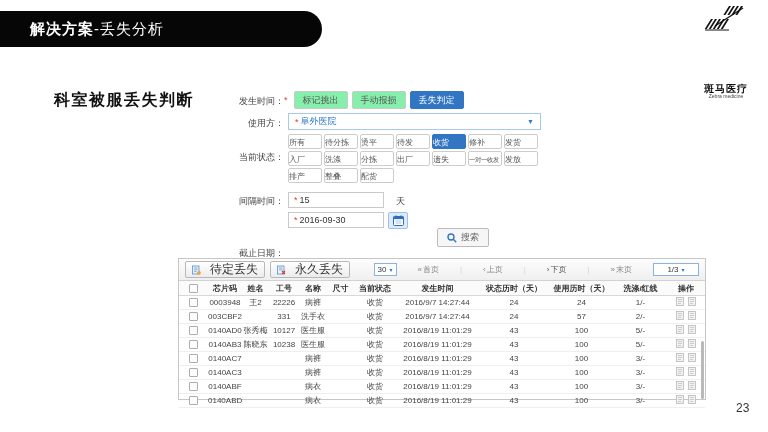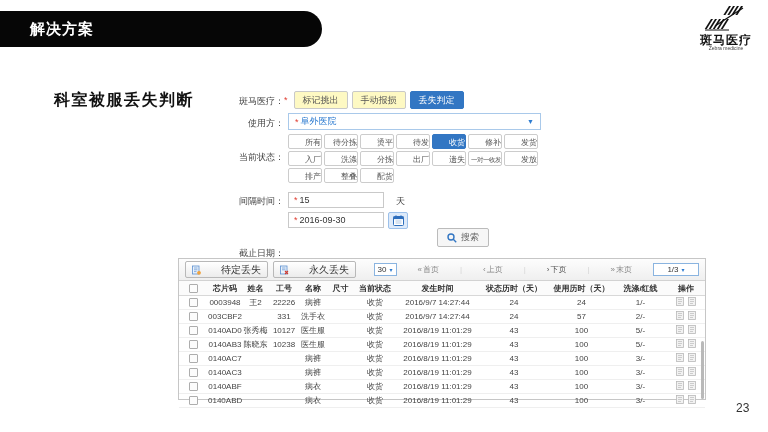--- a/index.html
+++ b/index.html
@@ -7,63 +7,63 @@
   #slide{position:absolute;left:0;top:0;width:768px;height:432px;background:#fff;}
 
   
   .banner{position:absolute;left:0;top:11px;width:322px;height:36px;background:#060606;
           border-radius:0 18px 18px 0;display:flex;align-items:center;padding-left:30px;box-sizing:border-box;}
   .banner .t1{color:#fff;font-size:15px;font-weight:bold;letter-spacing:1px;}
   .banner .t2{color:#fff;font-size:15px;font-weight:400;letter-spacing:1px;}
 
   
   .logo{position:absolute;right:10px;top:4px;width:64px;text-align:center;}
-  .logo-name{font-size:12px;font-weight:bold;color:#111;letter-spacing:1px;line-height:9px;}
+  .logo-name{font-size:10px;font-weight:bold;color:#111;letter-spacing:1px;line-height:9px;margin-top:48px;}
   .logo-sub{font-size:5px;color:#444;line-height:6px;}
 
   
   .heading{position:absolute;left:54px;top:90px;font-size:16px;font-weight:bold;color:#111;
            font-family:"DejaVu Serif","Liberation Serif",serif;letter-spacing:1.5px;}
 
   
   .form-label{position:absolute;left:222px;width:62px;text-align:right;font-size:9px;color:#444;}
   .req{color:#e03c31;font-size:9px;margin-right:2px;}
   .op-row{position:absolute;left:284px;top:91px;height:18px;display:flex;align-items:center;gap:4px;}
-  .op-btn{height:18px;padding:0 8px;background:#fef9c3;border:1px solid #c9c9c9;font-size:9px;color:#555;
+  .op-btn{height:18px;padding:0 8px;background:#86efac;border:1px solid #c9c9c9;font-size:9px;color:#555;
           display:flex;align-items:center;border-radius:2px;box-sizing:border-box;cursor:default;}
   .op-btn.selected{background:#3276c3;border-color:#3276c3;color:#fff;}
 
   .user-select{position:absolute;left:288px;top:113px;width:253px;height:17px;border:1px solid #a9c9ea;
                background:#fff;display:flex;align-items:center;padding:0 6px;font-size:9px;color:#2e7cd0;
                box-sizing:border-box;}
   .user-select .caret{position:absolute;right:6px;font-size:7px;color:#2e7cd0;}
 
   .status-grid{position:absolute;left:288px;top:134px;display:grid;grid-template-columns:repeat(7,34px);gap:2px;}
-  .st-btn{height:15px;line-height:15px;text-align:right;background:#fff;border:1px solid #ccc;font-size:8px;
+  .st-btn{height:15px;line-height:15px;text-align:left;background:#fff;border:1px solid #ccc;font-size:8px;
           color:#555;border-radius:2px;white-space:nowrap;overflow:hidden;box-sizing:border-box;}
   .st-btn.long{font-size:6.5px;letter-spacing:-0.5px;}
   .st-btn.selected{background:#3276c3;border-color:#3276c3;color:#fff;}
 
   .mini-input{position:absolute;left:288px;width:96px;height:16px;border:1px solid #c9c9c9;background:#fff;
               display:flex;align-items:center;padding:0 5px;font-size:9px;color:#333;box-sizing:border-box;}
   .unit{position:absolute;left:396px;font-size:9px;color:#444;}
   .cal-btn{position:absolute;left:388px;top:212px;width:20px;height:17px;background:#ddeafa;border:1px solid #9cc0ea;
            border-radius:2px;display:flex;align-items:center;justify-content:center;box-sizing:border-box;}
   .search-btn{position:absolute;left:437px;top:228px;width:52px;height:19px;background:#f6f6f6;border:1px solid #bbb;
               border-radius:2px;display:flex;align-items:center;justify-content:center;gap:4px;font-size:9px;color:#666;
               box-sizing:border-box;}
 
   
   .tbl-wrap{position:absolute;left:178px;top:258px;width:528px;height:142px;border:1px solid #c6c6c6;
             background:#fff;box-sizing:border-box;}
   .tbl-toolbar{height:22px;background:linear-gradient(#fdfdfd,#efefef);border-bottom:1px solid #d2d2d2;
                display:flex;align-items:center;justify-content:space-between;padding:0 6px;box-sizing:border-box;}
   .tb-left{display:flex;gap:5px;}
-  .tb-btn{height:15px;display:flex;align-items:center;gap:20px;padding:0 6px;background:linear-gradient(#fff,#ececec);
-          border:1px solid #b8b8b8;border-radius:2px;font-size:10px;color:#333;}
+  .tb-btn{height:15px;display:flex;align-items:center;gap:9px;padding:0 6px;background:linear-gradient(#fff,#ececec);
+          border:1px solid #b8b8b8;border-radius:2px;font-size:12px;color:#333;}
   .tb-right{display:flex;align-items:center;gap:21px;font-size:8px;color:#777;}
   .pg-select{border:1px solid #8ab4e0;height:13px;display:flex;align-items:center;gap:3px;padding:0 3px;
              font-size:8px;color:#333;background:#fff;box-sizing:border-box;}
   .pg-select .pcaret{font-size:6px;color:#2e7cd0;}
   .pg-link{display:flex;align-items:center;gap:1px;color:#888;}
   .pg-sep{color:#d5d5d5;}
 
   table.data{width:100%;border-collapse:collapse;table-layout:fixed;}
   table.data th{height:14px;font-size:8px;font-weight:bold;color:#333;background:#fbfbfb;
                 border-bottom:1px solid #d8d8d8;text-align:center;padding:0;overflow:hidden;white-space:nowrap;}
@@ -76,20 +76,21 @@
 
   .page-num{position:absolute;left:736px;top:401px;font-size:12px;color:#333;}
 </style>
 </head>
 <body>
 
 <div id="slide">
 
   <div class="banner">
     <span class="t1">解决方案</span>
+      <span class="t2">-丢失分析</span>
   </div>
 
   <div class="logo">
     <svg width="46" height="28" viewBox="0 0 46 28">
       <g transform="translate(26,2) skewX(-32)">
         <rect x="0" y="0" width="2" height="9" fill="#111"></rect>
           <rect x="4" y="0" width="2" height="9" fill="#111"></rect>
         <rect x="8" y="0" width="2" height="9" fill="#111"></rect>
           <rect x="12" y="0" width="2" height="9" fill="#111"></rect>
       </g>
@@ -102,21 +103,21 @@
         <rect x="16" y="0" width="2" height="10" fill="#111"></rect>
       </g>
       <line x1="2" y1="26" x2="26" y2="26" stroke="#111" stroke-width="1"></line>
     </svg>
     <div class="logo-name">斑马医疗</div>
     <div class="logo-sub">Zebra medicine</div>
   </div>
 
   <div class="heading">科室被服丢失判断</div>
 
-  <div class="form-label" style="top:95px;">斑马医疗：</div>
+  <div class="form-label" style="top:95px;">发生时间：</div>
   <div class="form-label" style="top:117px;">使用方：</div>
   <div class="form-label" style="top:151px;">当前状态：</div>
   <div class="form-label" style="top:195px;">间隔时间：</div>
   <div class="form-label" style="top:215px;margin-top:32px;">截止日期：</div>
 
   <div class="op-row">
     <span class="req">*</span>
   <div class="op-btn">标记挑出</div>
       <div class="op-btn">手动报损</div>
       <div class="op-btn selected">丢失判定</div>

